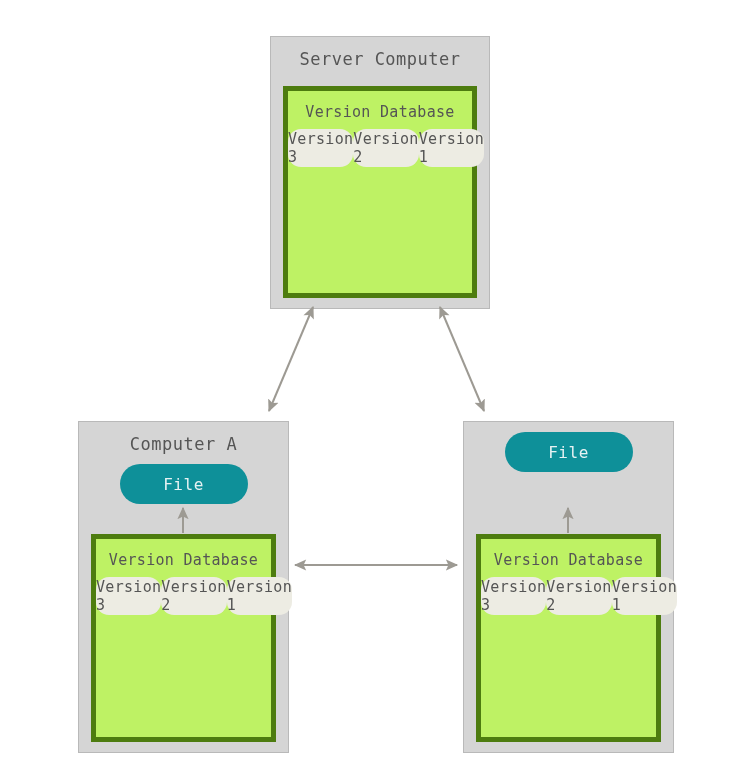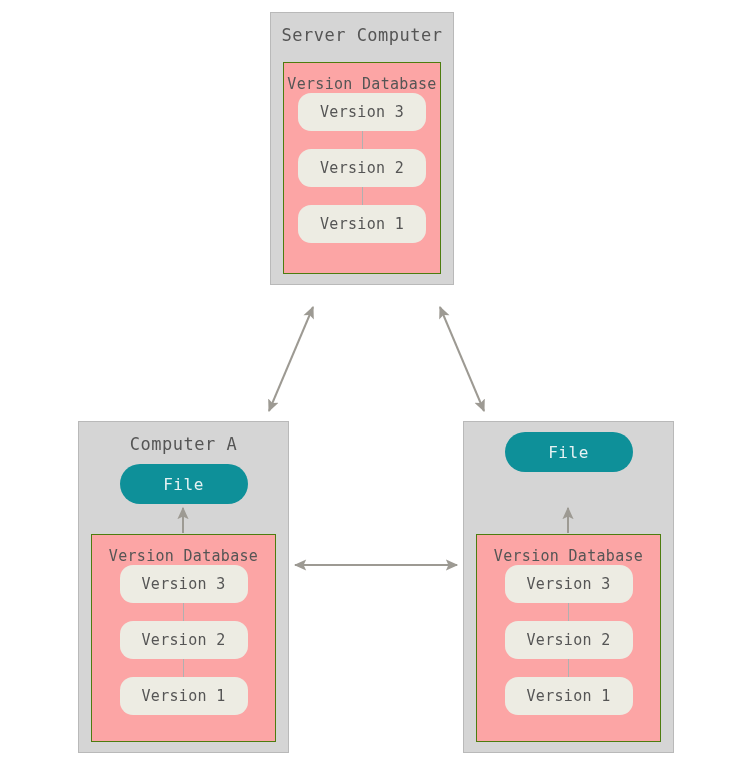--- a/index.html
+++ b/index.html
@@ -24,22 +24,22 @@
 
   
   .computer {
     position: absolute;
     background: #d5d5d5;
     border: 1px solid #b9b9b9;
     box-sizing: border-box;
     z-index: 2;
   }
   #server-computer {
-    left: 270px;  top: 12px;
-    width: 184px; height: 273px;
+    left: 270px;  top: 36px;
+    width: 220px; height: 273px;
   }
   #computer-a {
     left: 78px;  top: 421px;
     width: 211px; height: 332px;
   }
   #computer-b {
     left: 463px; top: 421px;
     width: 211px; height: 332px;
   }
 
@@ -65,22 +65,22 @@
     justify-content: center;
     font-size: 16px;
     letter-spacing: 0.5px;
   }
 
   
   .vdb {
     position: absolute;
     left: 12px;
     right: 12px;
-    background: #fca5a5;
-    border: 1px solid #4d7c0f;
+    background: #bef264;
+    border: 5px solid #4d7c0f;
     box-sizing: border-box;
   }
   #server-computer .vdb {
     top: 49px;
     height: 212px;
   }
   #computer-a .vdb,
   #computer-b .vdb {
     top: 112px;
     height: 208px;
@@ -89,22 +89,23 @@
   .vdb-title {
     text-align: center;
     color: #555555;
     font-size: 15px;
     padding-top: 12px;
     letter-spacing: 0.3px;
     user-select: none;
   }
 
   .version-list {
+    margin-top: 8px;
     display: flex;
-    flex-direction: column;
+    flex-direction: row;
     align-items: center;
   }
   .version-pill {
     width: 128px;
     height: 38px;
     border-radius: 13px;
     background: #edece3;
     color: #555555;
     display: flex;
     align-items: center;

